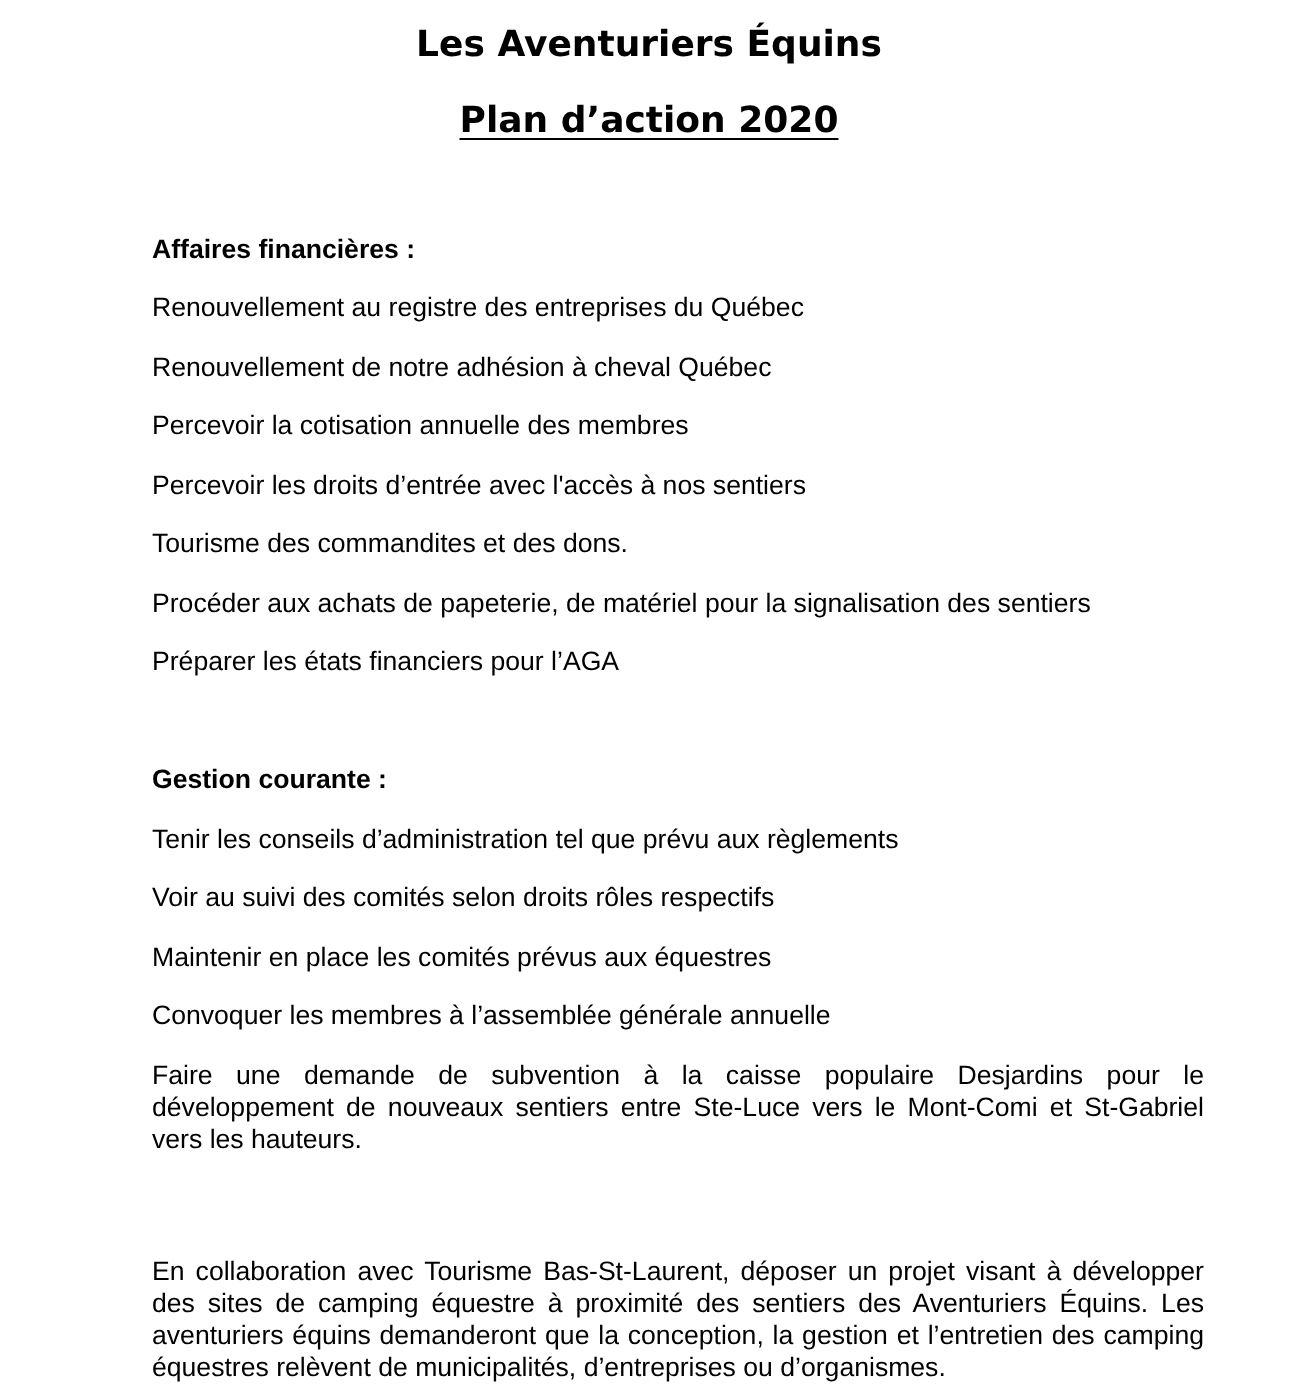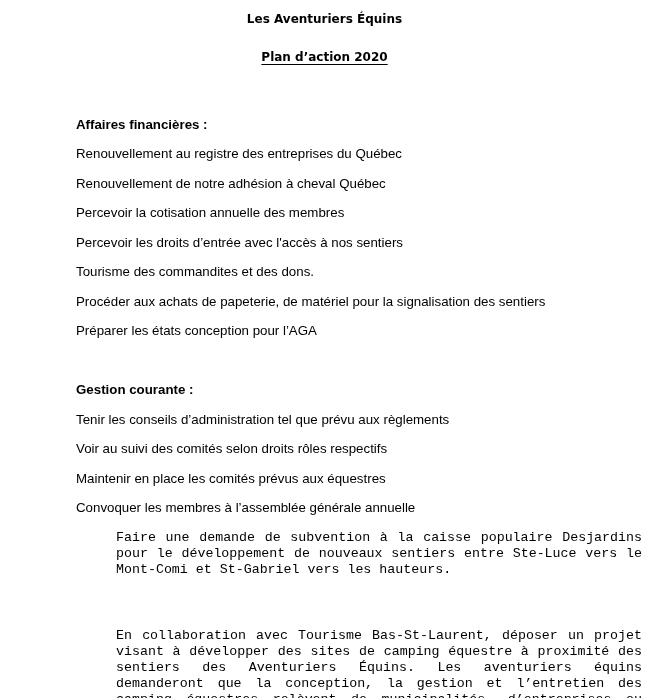--- a/index.html
+++ b/index.html
@@ -1,38 +1,38 @@
 <!DOCTYPE html>
 <html><head>
 <meta charset="utf-8">
 <style>
   html, body { margin: 0; padding: 0; background: #ffffff; }
   body { width: 649px; height: 698px; overflow: hidden; position: relative; color: #000; }
-  .title { position: absolute; left: 0; width: 649px; text-align: center; font-family: "DejaVu Sans", sans-serif; font-weight: bold; font-size: 12px; }
+  .title { position: absolute; left: 0; width: 649px; text-align: center; font-family: "DejaVu Sans", sans-serif; font-weight: bold; font-size: 18px; }
   .title.t1 { top: 12px; }
   .title.t2 { top: 50px; }
   .title.t2 span { text-decoration: underline; text-underline-offset: 3px; }
   .heading { position: absolute; left: 76px; font-family: "Liberation Sans", sans-serif; font-weight: bold; font-size: 13.3px; }
   .line { position: absolute; left: 76px; font-family: "Liberation Sans", sans-serif; font-size: 13.3px; white-space: nowrap; }
-  .para { position: absolute; left: 76px; width: 526px; font-family: Liberation Mono, monospace; font-size: 13.3px; line-height: 16px; text-align: justify; margin-left: 40px; }
+  .para { position: absolute; left: 76px; width: 526px; font-family: Liberation Sans, sans-serif; font-size: 13.3px; line-height: 16px; text-align: justify; }
 </style>
 </head>
 <body>
 
 <div class="title t1">Les Aventuriers Équins</div>
 <div class="title t2"><span>Plan d’action 2020</span></div>
 
 <div class="heading" style="top:117px;">Affaires financières :</div>
 <div class="line" style="top:146px;">Renouvellement au registre des entreprises du Québec</div>
 <div class="line" style="top:176px;">Renouvellement de notre adhésion à cheval Québec</div>
 <div class="line" style="top:205px;">Percevoir la cotisation annuelle des membres</div>
 <div class="line" style="top:235px;">Percevoir les droits d’entrée avec l'accès à nos sentiers</div>
 <div class="line" style="top:264px;">Tourisme des commandites et des dons.</div>
 <div class="line" style="top:294px;">Procéder aux achats de papeterie, de matériel pour la signalisation des sentiers</div>
-<div class="line" style="top:323px;">Préparer les états conception pour l’AGA</div>
+<div class="line" style="top:323px;">Préparer les états financiers pour l’AGA</div>
 
 <div class="heading" style="top:382px;">Gestion courante :</div>
 <div class="line" style="top:412px;">Tenir les conseils d’administration tel que prévu aux règlements</div>
 <div class="line" style="top:441px;">Voir au suivi des comités selon droits rôles respectifs</div>
 <div class="line" style="top:471px;">Maintenir en place les comités prévus aux équestres</div>
 <div class="line" style="top:500px;">Convoquer les membres à l’assemblée générale annuelle</div>
 
 <div class="para" style="top:530px;">Faire une demande de subvention à la caisse populaire Desjardins pour le développement de nouveaux sentiers entre Ste-Luce vers le Mont-Comi et St-Gabriel vers les hauteurs.</div>
 <div class="para" style="top:628px;">En collaboration avec Tourisme Bas-St-Laurent, déposer un projet visant à développer des sites de camping équestre à proximité des sentiers des Aventuriers Équins. Les aventuriers équins demanderont que la conception, la gestion et l’entretien des camping équestres relèvent de municipalités, d’entreprises ou d’organismes.</div>
 

